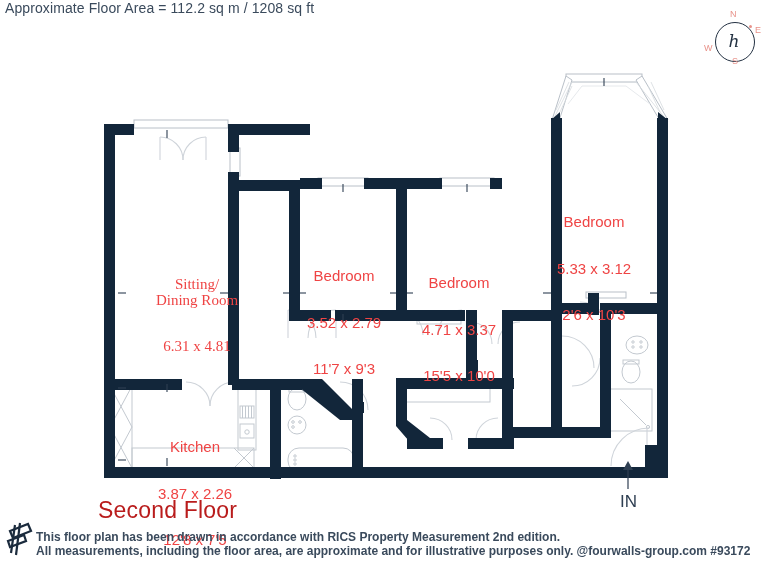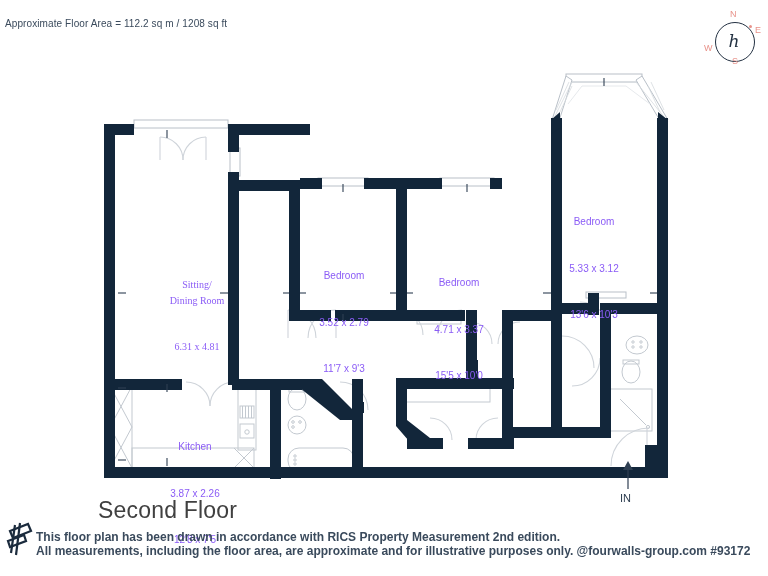--- a/index.html
+++ b/index.html
@@ -8,22 +8,22 @@
     background:#ffffff;
     font-family:"Liberation Sans", sans-serif;
     color:#2d3c4e;
     overflow:hidden;
     position:relative;
   }
   .page{position:absolute;inset:0;}
 
   
   #floor-area-note{
-    position:absolute; left:5px; top:18px;
-    font-size:10px; letter-spacing:.1px;
+    position:absolute; left:5px; top:0;
+    font-size:14px; letter-spacing:.1px;
     color:#3a4a5c; white-space:nowrap;
   }
 
   
   #compass{position:absolute; left:703px; top:10px; width:62px; height:62px;}
   #compass .ring{
     position:absolute; left:12px; top:12px; width:38px; height:38px;
     border:1.4px solid #233142; border-radius:50%;
   }
   #compass .mono{
@@ -43,42 +43,42 @@
     position:absolute; width:3px;height:3px;border-radius:50%;
     background:#e8928a; left:46px; top:15px;
   }
 
   
   #floorplan{position:absolute; left:0; top:0; width:768px; height:576px;}
 
   
   .room-label{
     position:absolute; text-align:center;
-    font-size:10px; line-height:15.5px; color:#8b5cf6;
+    font-size:15px; line-height:15.5px; color:#ef4444;
     white-space:pre; pointer-events:none;
   }
   .room-label .nm{display:block;}
   .room-label .m{display:block;}
   .room-label .f{display:block;}
 
   #label-sitting{left:137px; top:246px; width:120px;font-family:Liberation Serif, serif;}
   #label-bed1{left:292px; top:237px; width:104px;}
   #label-bed2{left:408px; top:244px; width:102px;}
   #label-bed3{left:538px; top:183px; width:112px;}
   #label-kitchen{left:143px; top:408px; width:104px;}
 
   #in-label{
     position:absolute; left:620px; top:492px;
-    font-size:11px; color:#2f3f52;
+    font-size:17px; color:#2f3f52;
   }
 
   
   #floor-title{
     position:absolute; left:98px; top:497px;
-    font-size:23px; letter-spacing:.2px; color:#404040; font-weight:400;
+    font-size:23px; letter-spacing:.2px; color:#b91c1c; font-weight:400;
   }
   #brand-mark{position:absolute; left:2px; top:519px; width:36px; height:42px;}
   #disclaimer{
     position:absolute; left:36px; top:530px;
     font-size:12px; line-height:14px; color:#3a4a5c;font-weight:bold;
   }
   #disclaimer div{white-space:nowrap;}
 </style>
 </head>
 <body>
@@ -336,21 +336,21 @@
 
   <div class="room-label" id="label-bed2">
     <span class="nm">Bedroom</span>
     <span class="m">4.71 x 3.37</span>
     <span class="f">15'5 x 10'0</span>
   </div>
 
   <div class="room-label" id="label-bed3">
     <span class="nm">Bedroom</span>
     <span class="m">5.33 x 3.12</span>
-    <span class="f">13'6 x 10'3</span>
+    <span class="f">2'6 x 10'3</span>
   </div>
 
   <div class="room-label" id="label-kitchen">
     <span class="nm">Kitchen</span>
     <span class="m">3.87 x 2.26</span>
     <span class="f">12'8 x 7'5</span>
   </div>
 
   <div id="in-label">IN</div>
 

